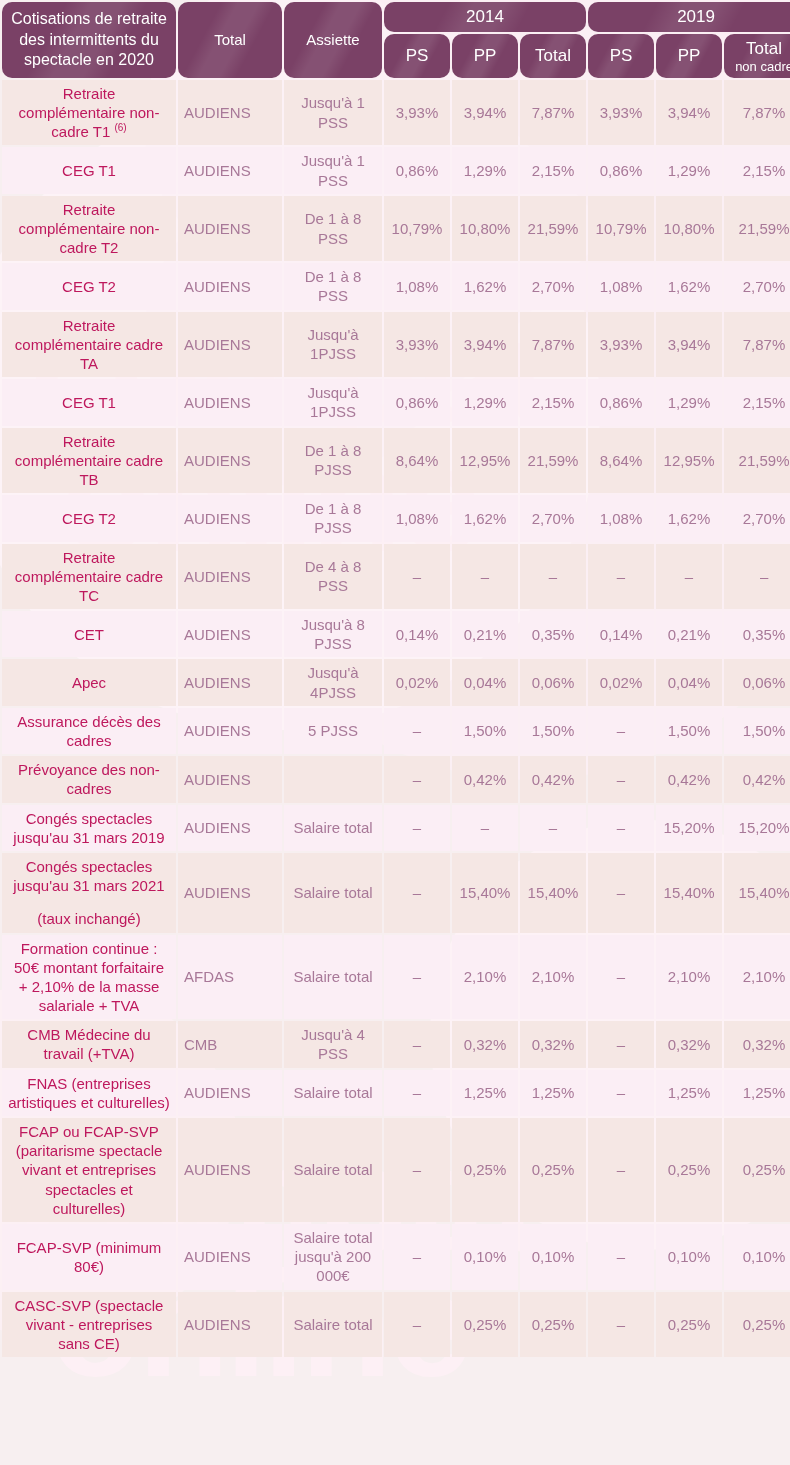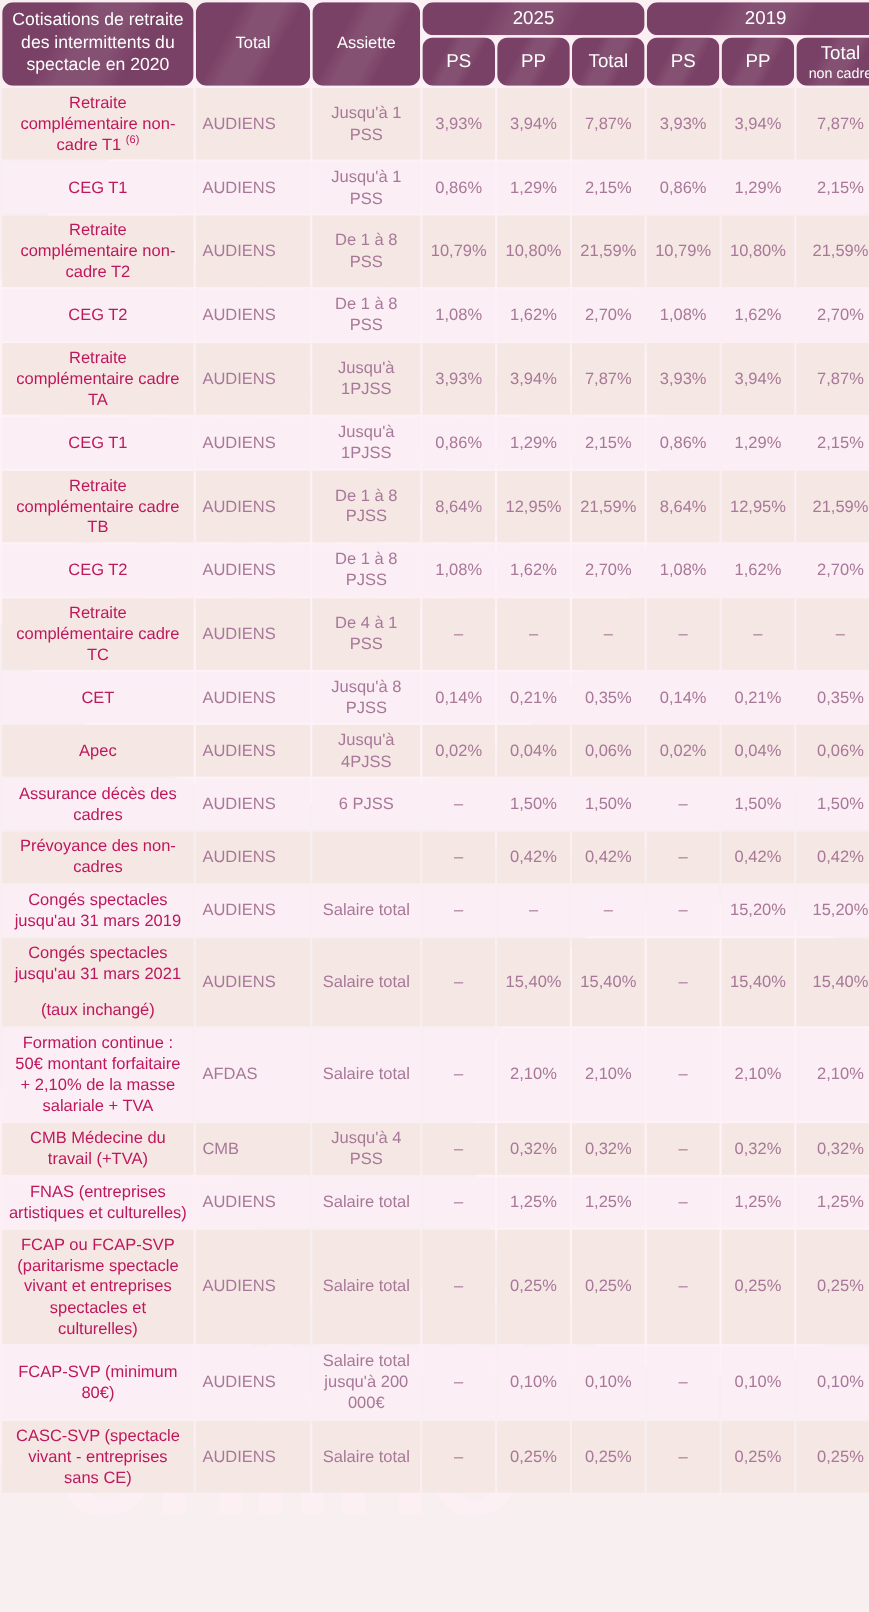--- a/index.html
+++ b/index.html
@@ -118,21 +118,21 @@
     <col style="width:66px">
     <col style="width:66px">
     <col style="width:66px">
     <col style="width:80px">
   </colgroup>
   <thead>
     <tr>
       <th class="title" rowspan="2">Cotisations de retraite des intermittents du spectacle en 2020</th>
       <th rowspan="2">Total</th>
       <th rowspan="2">Assiette</th>
-      <th class="year" colspan="3">2025</th>
+      <th class="year" colspan="3">2014</th>
       <th class="year" colspan="3">2019</th>
     </tr>
     <tr>
       <th class="sub">PS</th>
       <th class="sub">PP</th>
       <th class="sub">Total</th>
       <th class="sub">PS</th>
       <th class="sub">PP</th>
       <th class="sub"><span>Total</span><span class="small">non cadre</span></th>
     </tr>
@@ -222,21 +222,21 @@
         <td class="num">1,08%</td>
         <td class="num">1,62%</td>
         <td class="num">2,70%</td>
         <td class="num">1,08%</td>
         <td class="num">1,62%</td>
         <td class="num">2,70%</td>
       </tr>
       <tr>
         <td class="lbl">Retraite complémentaire cadre TC</td>
         <td class="caisse">AUDIENS</td>
-        <td class="assiette">De 4 à 1 PSS</td>
+        <td class="assiette">De 4 à 8 PSS</td>
         <td class="dash">–</td>
         <td class="dash">–</td>
         <td class="dash">–</td>
         <td class="dash">–</td>
         <td class="dash">–</td>
         <td class="dash">–</td>
       </tr>
       <tr class="alt">
         <td class="lbl">CET</td>
         <td class="caisse">AUDIENS</td>
@@ -255,21 +255,21 @@
         <td class="num">0,02%</td>
         <td class="num">0,04%</td>
         <td class="num">0,06%</td>
         <td class="num">0,02%</td>
         <td class="num">0,04%</td>
         <td class="num">0,06%</td>
       </tr>
       <tr class="alt">
         <td class="lbl">Assurance décès des cadres</td>
         <td class="caisse">AUDIENS</td>
-        <td class="assiette">6 PJSS</td>
+        <td class="assiette">5 PJSS</td>
         <td class="dash">–</td>
         <td class="num">1,50%</td>
         <td class="num">1,50%</td>
         <td class="dash">–</td>
         <td class="num">1,50%</td>
         <td class="num">1,50%</td>
       </tr>
       <tr>
         <td class="lbl">Prévoyance des non-cadres</td>
         <td class="caisse">AUDIENS</td>

